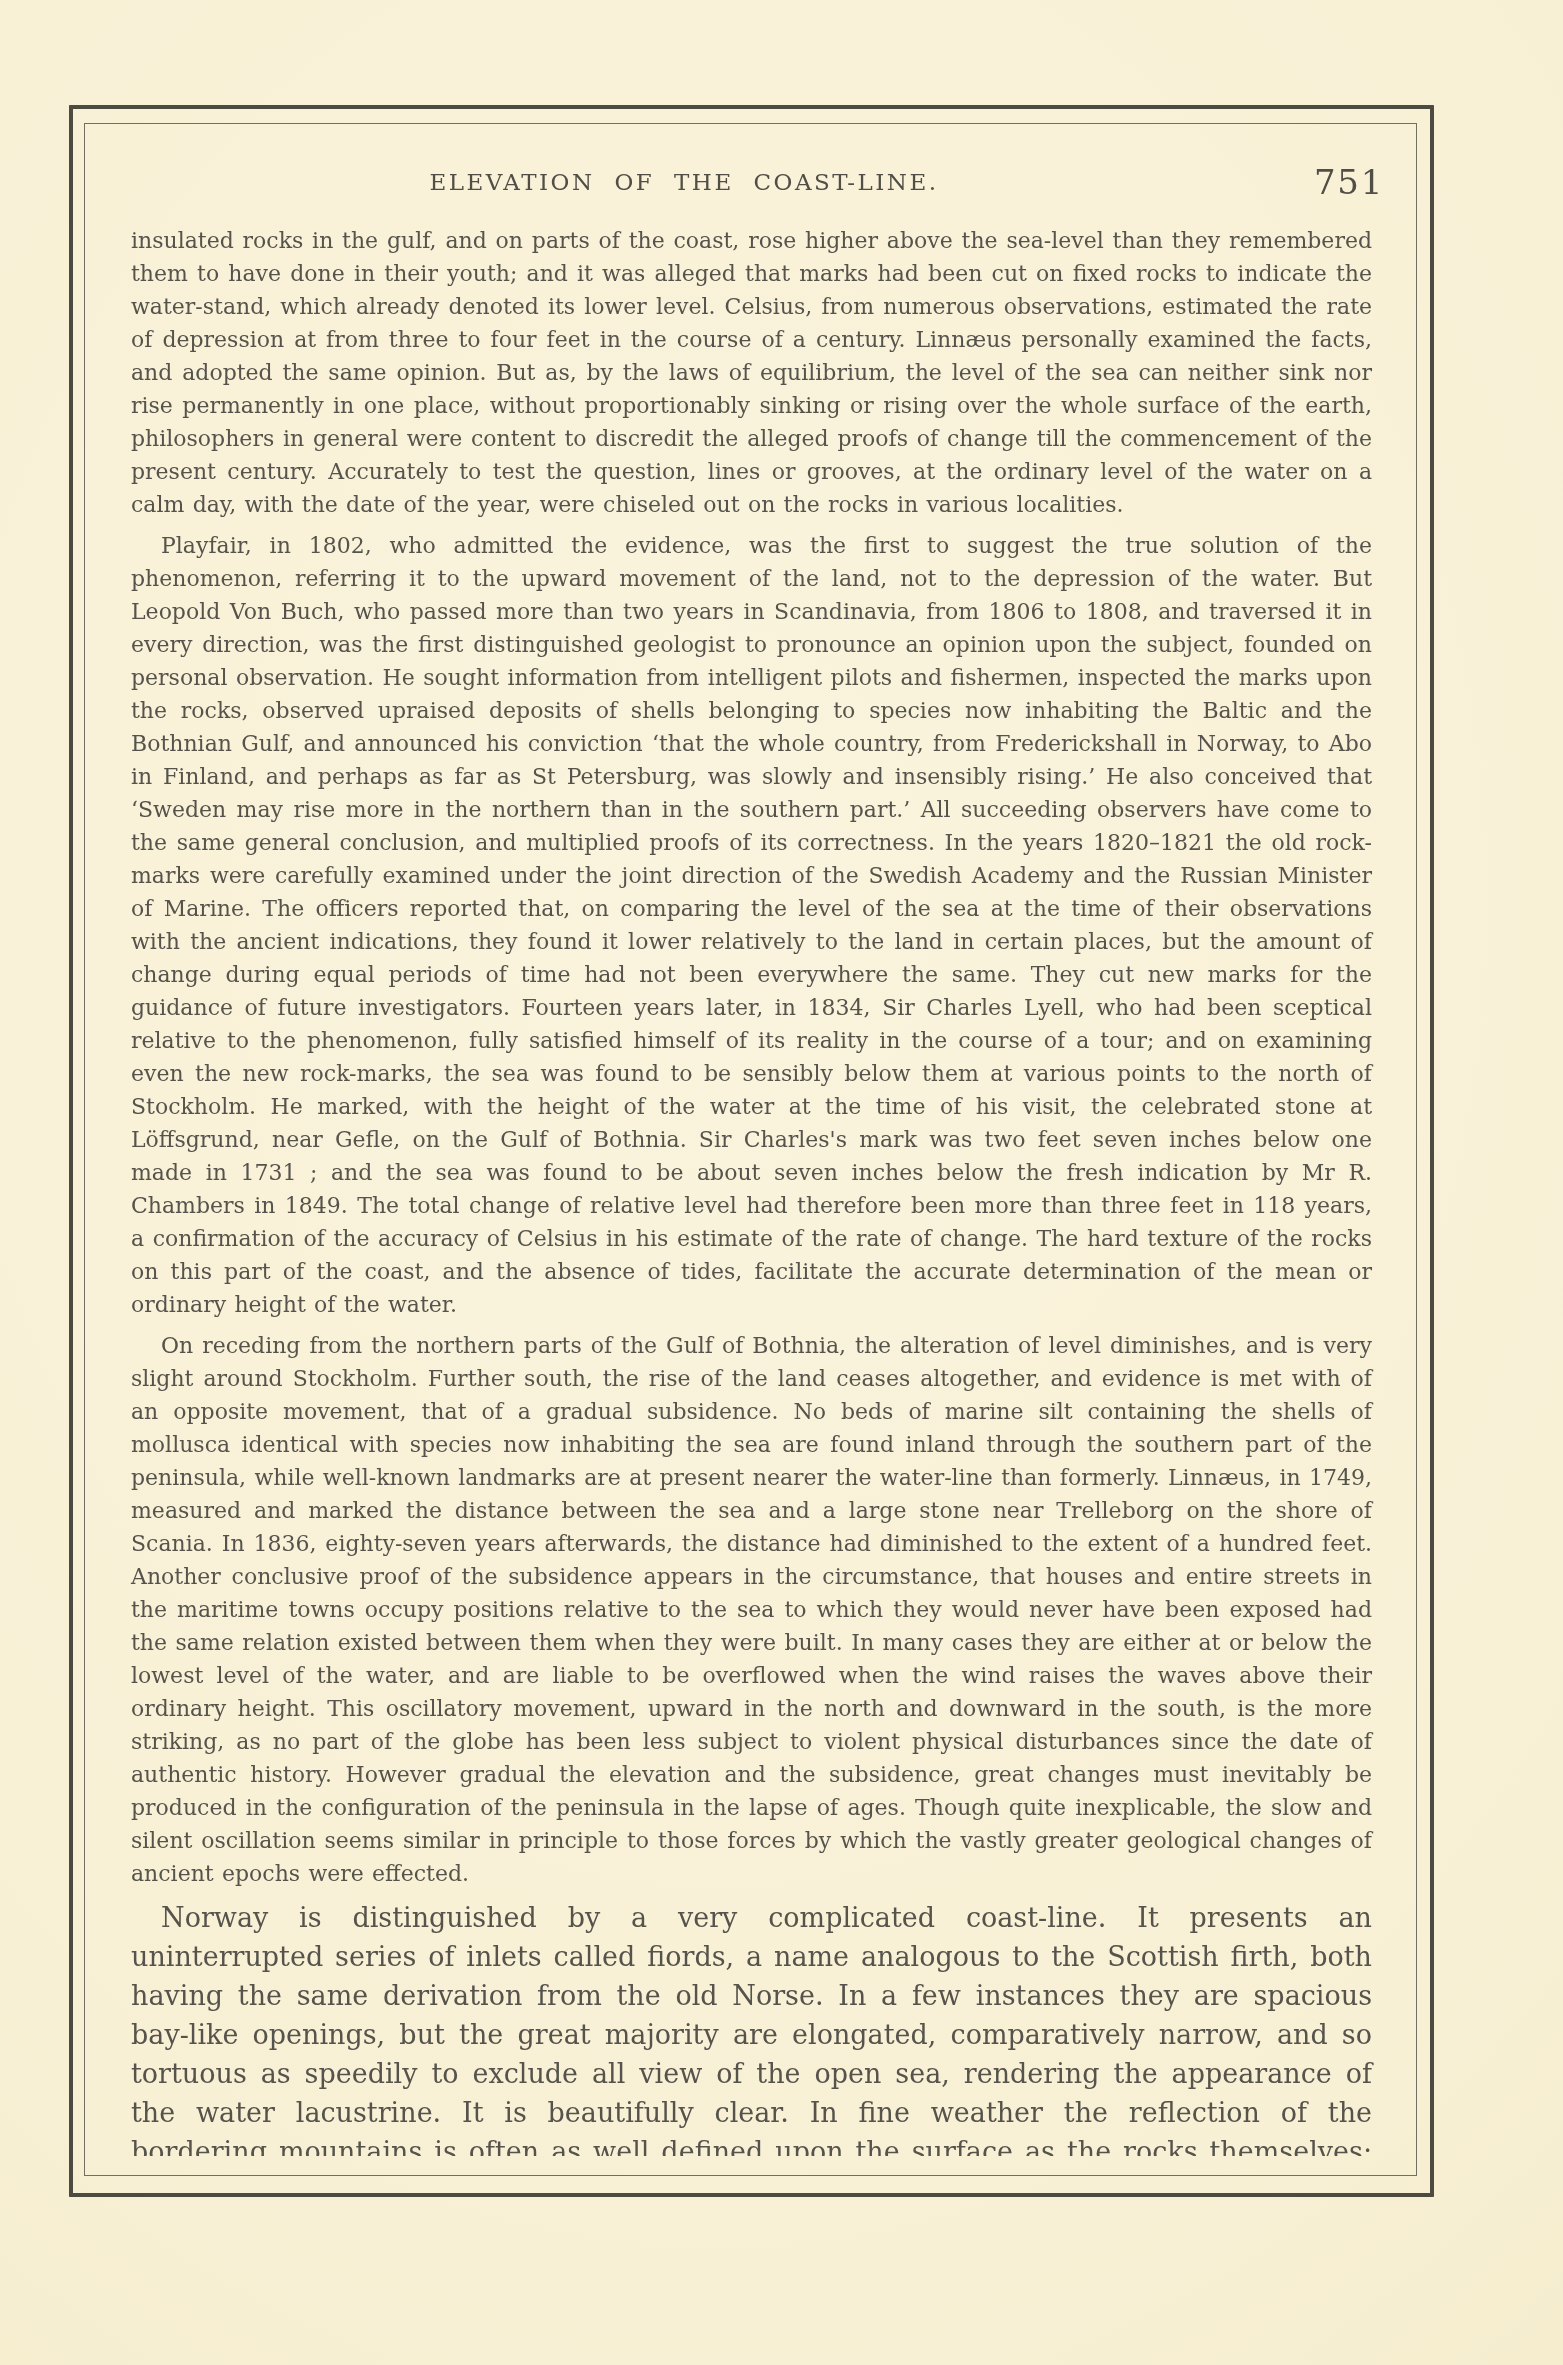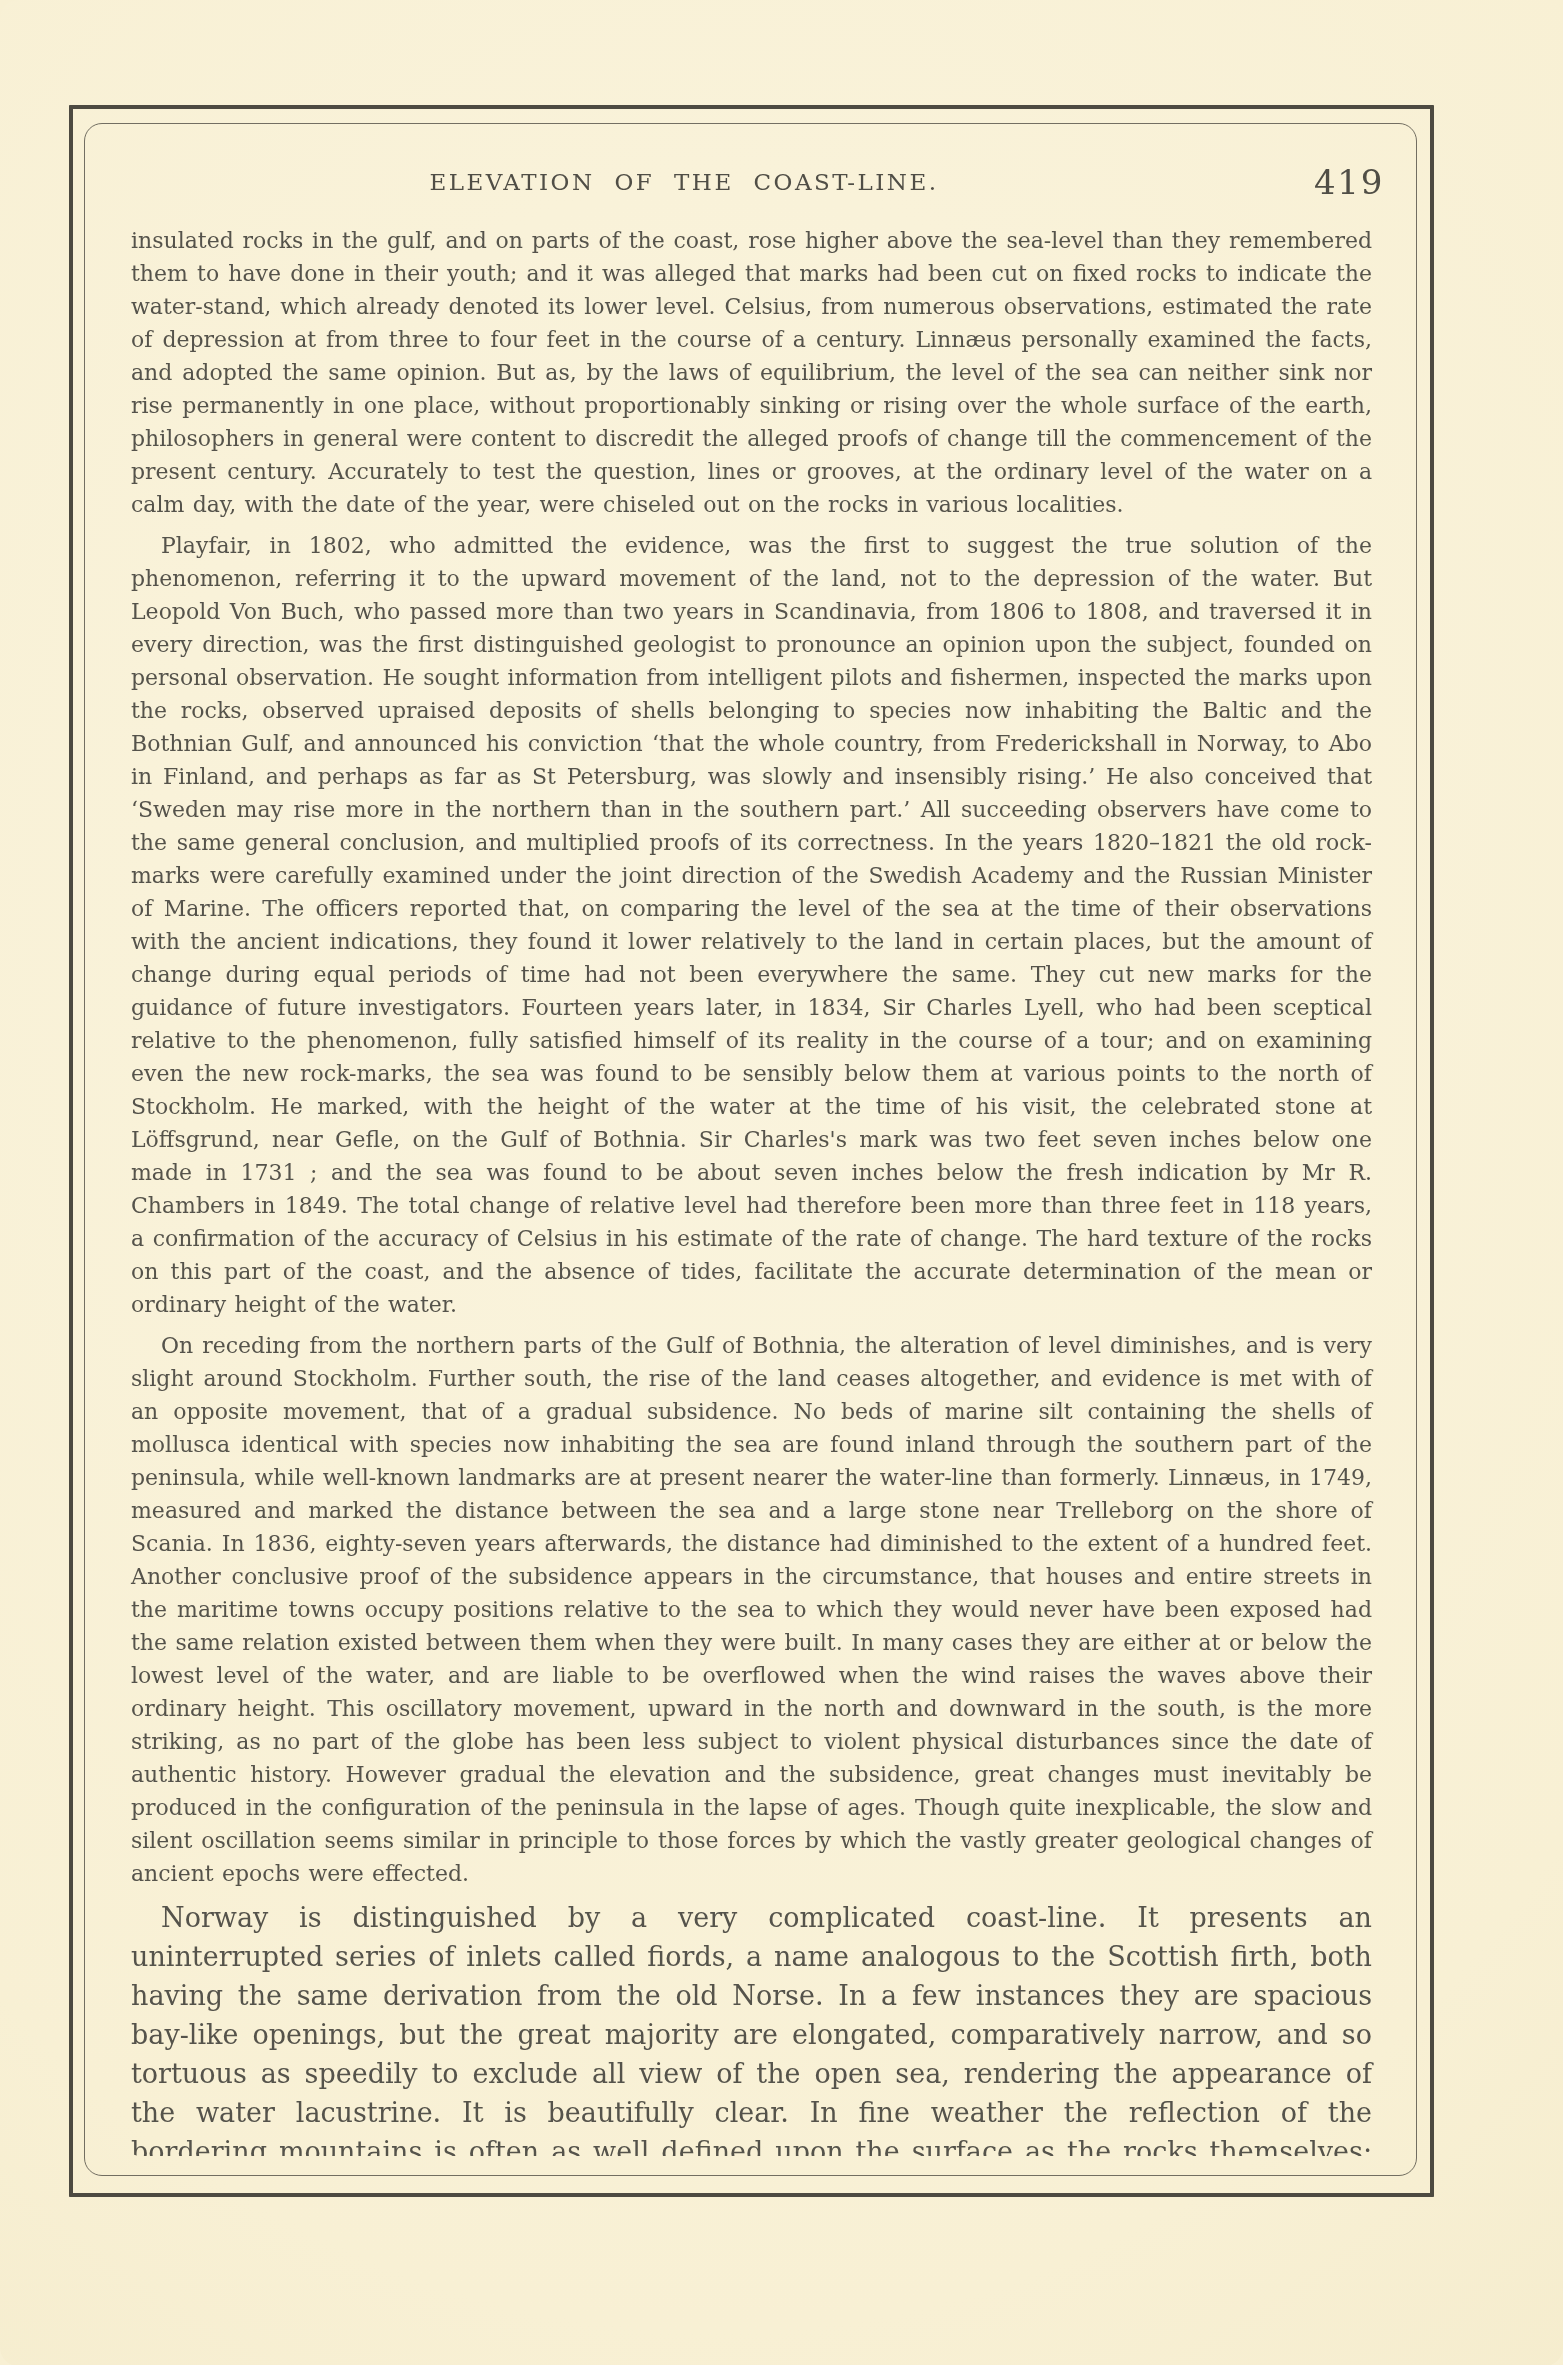--- a/index.html
+++ b/index.html
@@ -2,21 +2,21 @@
 <html style="--paper: #f8f0d4; --ink: #55534b; --rule: #3e3c34;font-size:13.5px"><head>
 <meta charset="utf-8">
 <style>
   :root {
     --paper: #f8f0d4;
     --paper-light: #faf4de;
     --paper-edge: #f0e6c2;
     --ink: #55534b;
     --rule: #3e3c34;
   }
-  * { box-sizing: border-box; border-radius: 18px; }
+  * { box-sizing: border-box; }
   html, body {
     margin: 0; padding: 0;
   }
   body {
     width: 1563px; height: 2366px;
     position: relative;
     font-family: "DejaVu Serif", "Liberation Serif", serif;
     color: var(--ink);
     background: var(--paper);
     overflow: hidden;
@@ -85,21 +85,21 @@
   .para.indent { text-indent: 30px; }
   .para.jlast { text-align-last: justify; }
 </style>
 </head>
 <body>
 
 <div class="sheet">
   <div class="border-outer"></div>
   <div class="border-inner"></div>
   <div class="running-header">ELEVATION OF THE COAST-LINE.</div>
-  <div class="page-number">419</div>
+  <div class="page-number">751</div>
   <div class="text-block">
       <p class="para body">insulated rocks in the gulf, and on parts of the coast, rose higher above the sea-level than they remembered them to have done in their youth; and it was alleged that marks had been cut on fixed rocks to indicate the water-stand, which already denoted its lower level.  Celsius, from numerous observations, estimated the rate of depression at from three to four feet in the course of a century.  Linnæus personally examined the facts, and adopted the same opinion.  But as, by the laws of equilibrium, the level of the sea can neither sink nor rise permanently in one place, without proportionably sinking or rising over the whole surface of the earth, philosophers in general were content to discredit the alleged proofs of change till the commencement of the present century.  Accurately to test the question, lines or grooves, at the ordinary level of the water on a calm day, with the date of the year, were chiseled out on the rocks in various localities.</p>
       <p class="para body indent">Playfair, in 1802, who admitted the evidence, was the first to suggest the true solution of the phenomenon, referring it to the upward movement of the land, not to the depression of the water.  But Leopold Von Buch, who passed more than two years in Scandinavia, from 1806 to 1808, and traversed it in every direction, was the first distinguished geologist to pronounce an opinion upon the subject, founded on personal observation.  He sought information from intelligent pilots and fishermen, inspected the marks upon the rocks, observed upraised deposits of shells belonging to species now inhabiting the Baltic and the Bothnian Gulf, and announced his conviction ‘that the whole country, from Frederickshall in Norway, to Abo in Finland, and perhaps as far as St Petersburg, was slowly and insensibly rising.’  He also conceived that ‘Sweden may rise more in the northern than in the southern part.’  All succeeding observers have come to the same general conclusion, and multiplied proofs of its correctness.  In the years 1820–1821 the old rock-marks were carefully examined under the joint direction of the Swedish Academy and the Russian Minister of Marine.  The officers reported that, on comparing the level of the sea at the time of their observations with the ancient indications, they found it lower relatively to the land in certain places, but the amount of change during equal periods of time had not been everywhere the same.  They cut new marks for the guidance of future investigators.  Fourteen years later, in 1834, Sir Charles Lyell, who had been sceptical relative to the phenomenon, fully satisfied himself of its reality in the course of a tour; and on examining even the new rock-marks, the sea was found to be sensibly below them at various points to the north of Stockholm.  He marked, with the height of the water at the time of his visit, the celebrated stone at Löffsgrund, near Gefle, on the Gulf of Bothnia.  Sir Charles's mark was two feet seven inches below one made in 1731 ; and the sea was found to be about seven inches below the fresh indication by Mr R. Chambers in 1849.  The total change of relative level had therefore been more than three feet in 118 years, a confirmation of the accuracy of Celsius in his estimate of the rate of change.  The hard texture of the rocks on this part of the coast, and the absence of tides, facilitate the accurate determination of the mean or ordinary height of the water.</p>
       <p class="para body indent">On receding from the northern parts of the Gulf of Bothnia, the alteration of level diminishes, and is very slight around Stockholm.  Further south, the rise of the land ceases altogether, and evidence is met with of an opposite movement, that of a gradual subsidence.  No beds of marine silt containing the shells of mollusca identical with species now inhabiting the sea are found inland through the southern part of the peninsula, while well-known landmarks are at present nearer the water-line than formerly.  Linnæus, in 1749, measured and marked the distance between the sea and a large stone near Trelleborg on the shore of Scania.  In 1836, eighty-seven years afterwards, the distance had diminished to the extent of a hundred feet. Another conclusive proof of the subsidence appears in the circumstance, that houses and entire streets in the maritime towns occupy positions relative to the sea to which they would never have been exposed had the same relation existed between them when they were built.  In many cases they are either at or below the lowest level of the water, and are liable to be overflowed when the wind raises the waves above their ordinary height.  This oscillatory movement, upward in the north and downward in the south, is the more striking, as no part of the globe has been less subject to violent physical disturbances since the date of authentic history.  However gradual the elevation and the subsidence, great changes must inevitably be produced in the configuration of the peninsula in the lapse of ages.  Though quite inexplicable, the slow and silent oscillation seems similar in principle to those forces by which the vastly greater geological changes of ancient epochs were effected.</p>
       <p class="para large indent jlast">Norway is distinguished by a very complicated coast-line.  It presents an uninterrupted series of inlets called fiords, a name analogous to the Scottish firth, both having the same derivation from the old Norse.  In a few instances they are spacious bay-like openings, but the great majority are elongated, comparatively narrow, and so tortuous as speedily to exclude all view of the open sea, rendering the appearance of the water lacustrine.  It is beautifully clear.  In fine weather the reflection of the bordering mountains is often as well defined upon the surface as the rocks themselves; and when viewed at a short distance it is no easy matter to decide where the line is which separates the water from the shore.  Sometimes this uncertainty, when crossing one of the fiords in a boat, has a singular effect.  Everything appears upside down ; houses upset, trees growing the wrong way, men walking on their heads, cattle on their backs ; the whole</p>
     </div>
 </div>
 
 
 </body></html>

